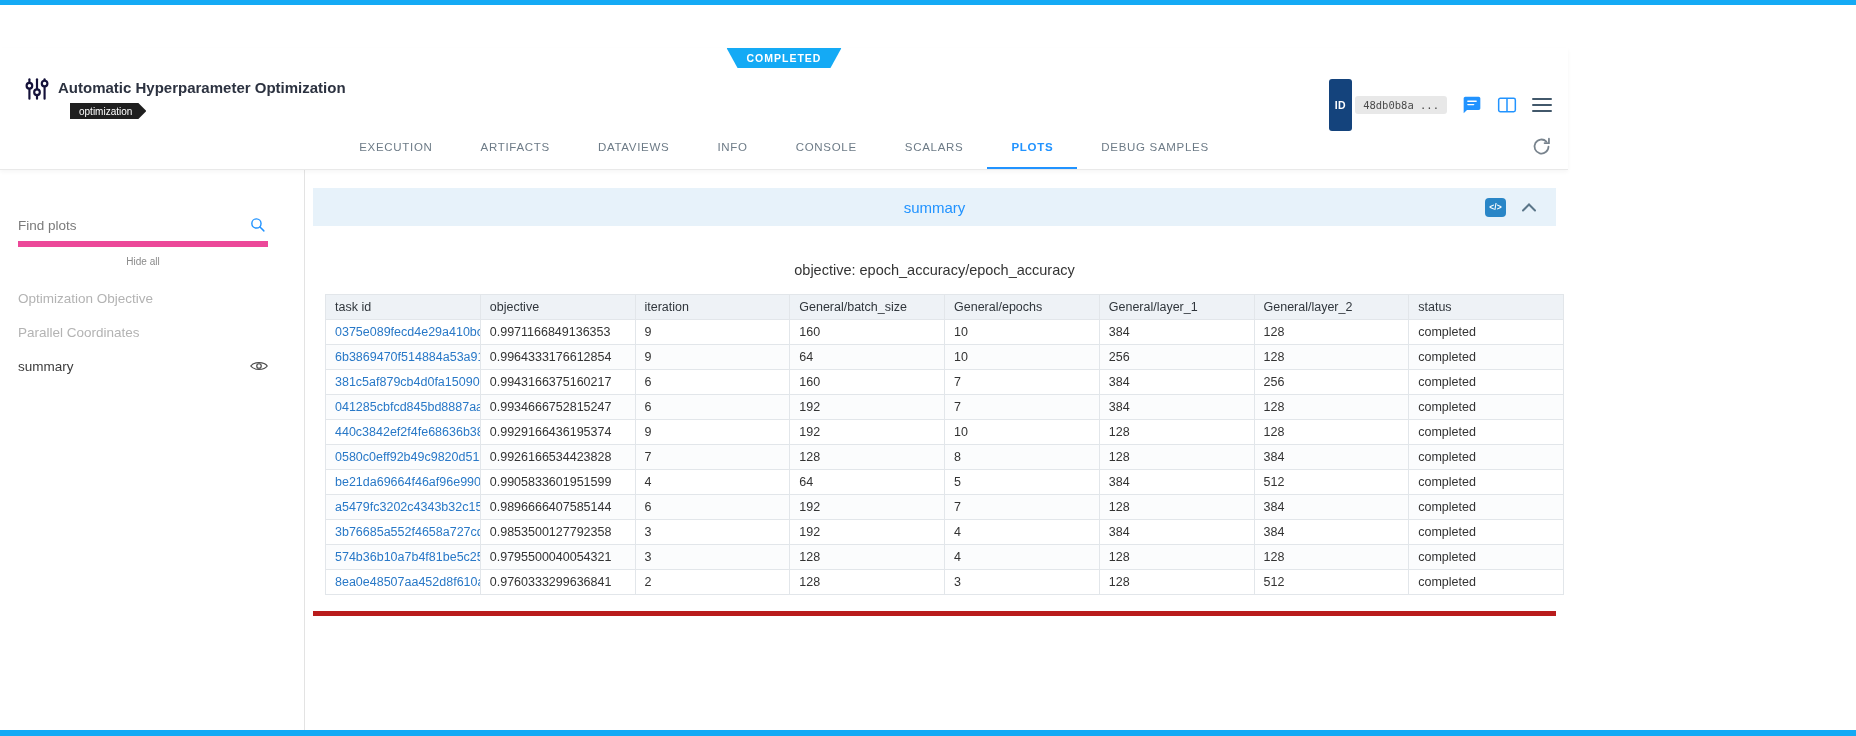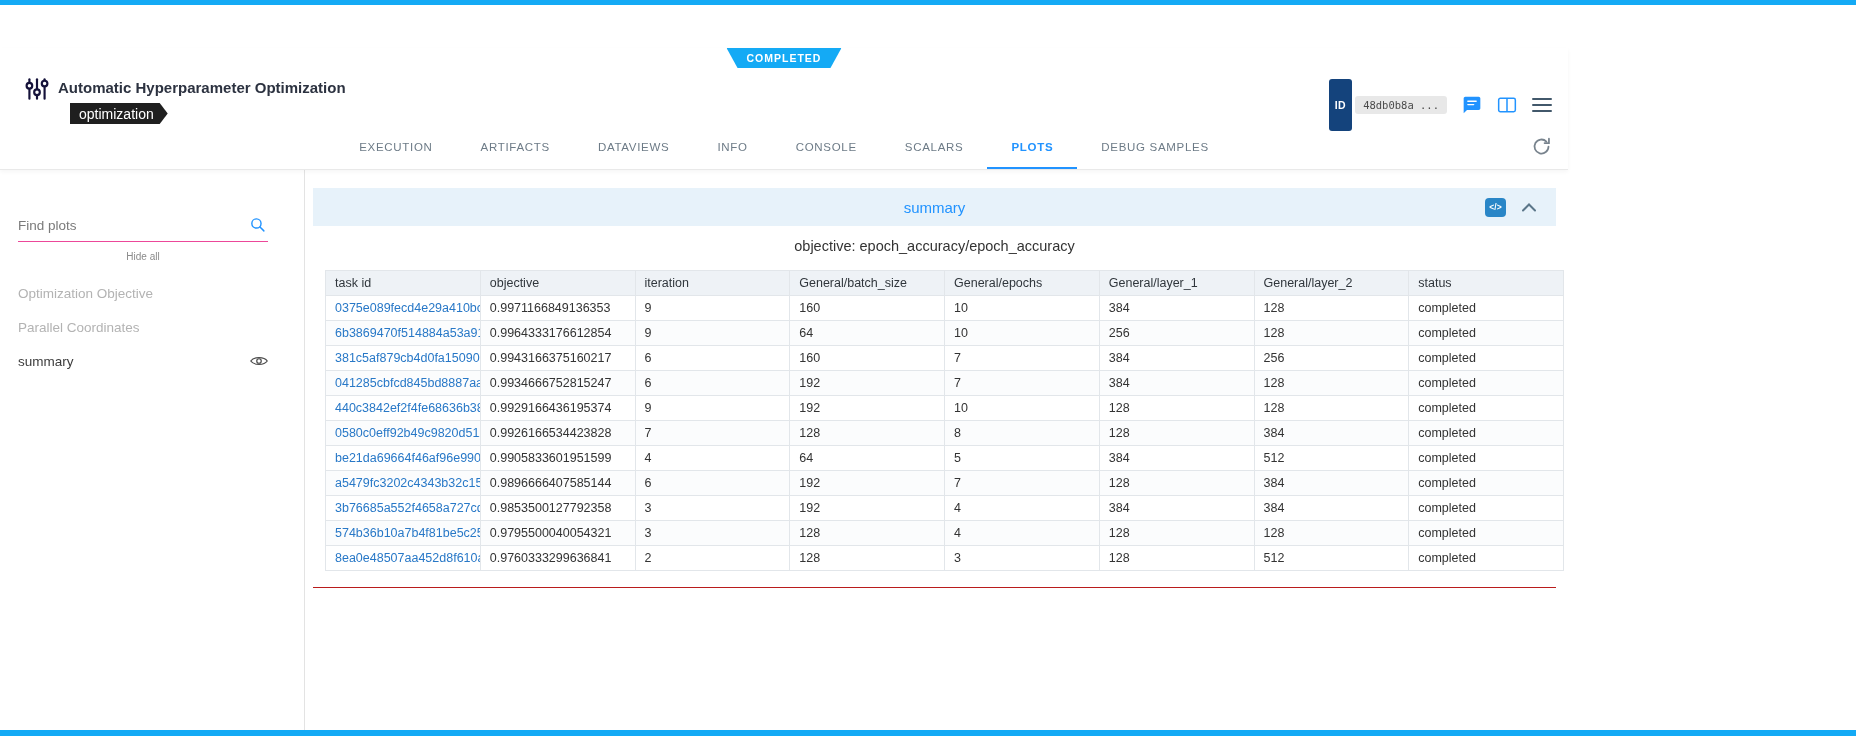--- a/index.html
+++ b/index.html
@@ -30,21 +30,21 @@
   }
 
   
   .chrome { background: #fff; border-bottom: 1px solid #e9e9e9; box-shadow: 0 2px 4px rgba(0,0,0,0.04); z-index: 2; }
   header { position: relative; height: 77px; }
   .logo { position: absolute; left: 24px; top: 28px; }
   .title-block { position: absolute; left: 58px; top: 31px; }
   .exp-title { font-size: 15px; font-weight: bold; color: #2c3240; }
   .tag {
     display: inline-block; margin-top: 7px; margin-left: 12px;
-    background: #1f1f1f; color: #fff; font-size: 14px;
+    background: #1f1f1f; color: #fff; font-size: 10px;
     padding: 2.5px 14px 2.5px 9px;
     clip-path: polygon(0 0, calc(100% - 8px) 0, 100% 50%, calc(100% - 8px) 100%, 0 100%);
   }
   .header-right { position: absolute; right: 16px; top: 31px; display: flex; align-items: center; gap: 15px; }
   .id-badge { display: flex; align-items: center; }
   .id-label {
     background: #14437c; color: #fff; font-size: 10.5px; font-weight: bold;
     padding: 20px 6px; border-radius: 3px; letter-spacing: .5px;
   }
   .id-value {
@@ -62,21 +62,21 @@
   }
   .tab.active { color: #2193ff; box-shadow: inset 0 -2px 0 #2193ff; font-weight: bold; }
   .refresh { position: absolute; right: 16px; top: 11px; cursor: pointer; }
 
   
   .content { flex: 1; display: flex; min-height: 0; }
   aside.sidebar {
     width: 305px; border-right: 1px solid #e3e3e3;
     padding: 46px 20px 0 18px; flex-shrink: 0;
   }
-  .search-wrap { position: relative; width: 250px; border-bottom: 1px solid #ec4899; padding-bottom: 7px; }
+  .search-wrap { position: relative; width: 250px; border-bottom: 6px solid #ec4899; padding-bottom: 7px; }
   .search-wrap input {
     border: none; outline: none; width: 220px; font-size: 13.5px; color: #555;
     font-family: "Liberation Sans", sans-serif; background: transparent;
   }
   .search-wrap input::placeholder { color: #7a7a7a; }
   .search-icon { position: absolute; right: 2px; top: 0; }
   .hide-all { width: 250px; text-align: center; font-size: 10px; color: #8a8a8a; margin-top: 9px; cursor: pointer; }
   .plot-list { margin-top: 14px; width: 250px; }
   .plot-item { display: flex; align-items: center; height: 34px; font-size: 13.5px; color: #3c3c3c; cursor: pointer; }
   .plot-item.muted { color: #b3b3b3; }
@@ -93,21 +93,21 @@
     color: #2193ff; font-size: 15px;
   }
   .panel-header-icons { margin-left: auto; display: flex; align-items: center; gap: 16px; padding-right: 20px; }
   .code-chip {
     width: 21px; height: 19px; background: #2986c7; border-radius: 4px;
     color: #fff; font-size: 8.5px; font-weight: bold;
     display: flex; align-items: center; justify-content: center; cursor: pointer;
   }
   .collapse { cursor: pointer; display: inline-flex; }
 
-  .panel-body { padding: 12px 12px 16px 12px; border-bottom: 1px solid #b91c1c; }
+  .panel-body { padding: 36px 12px 16px 12px; border-bottom: 5px solid #b91c1c; }
   .plot-title { text-align: center; font-size: 14.5px; color: #333; margin-bottom: 16px; }
 
   table.summary {
     width: 1239px; border-collapse: collapse; table-layout: fixed;
     font-size: 12.5px; color: #333;
   }
   table.summary th, table.summary td {
     border: 1px solid #e2e6ea; padding: 5px 9px; text-align: left;
     white-space: nowrap; overflow: hidden;
   }

